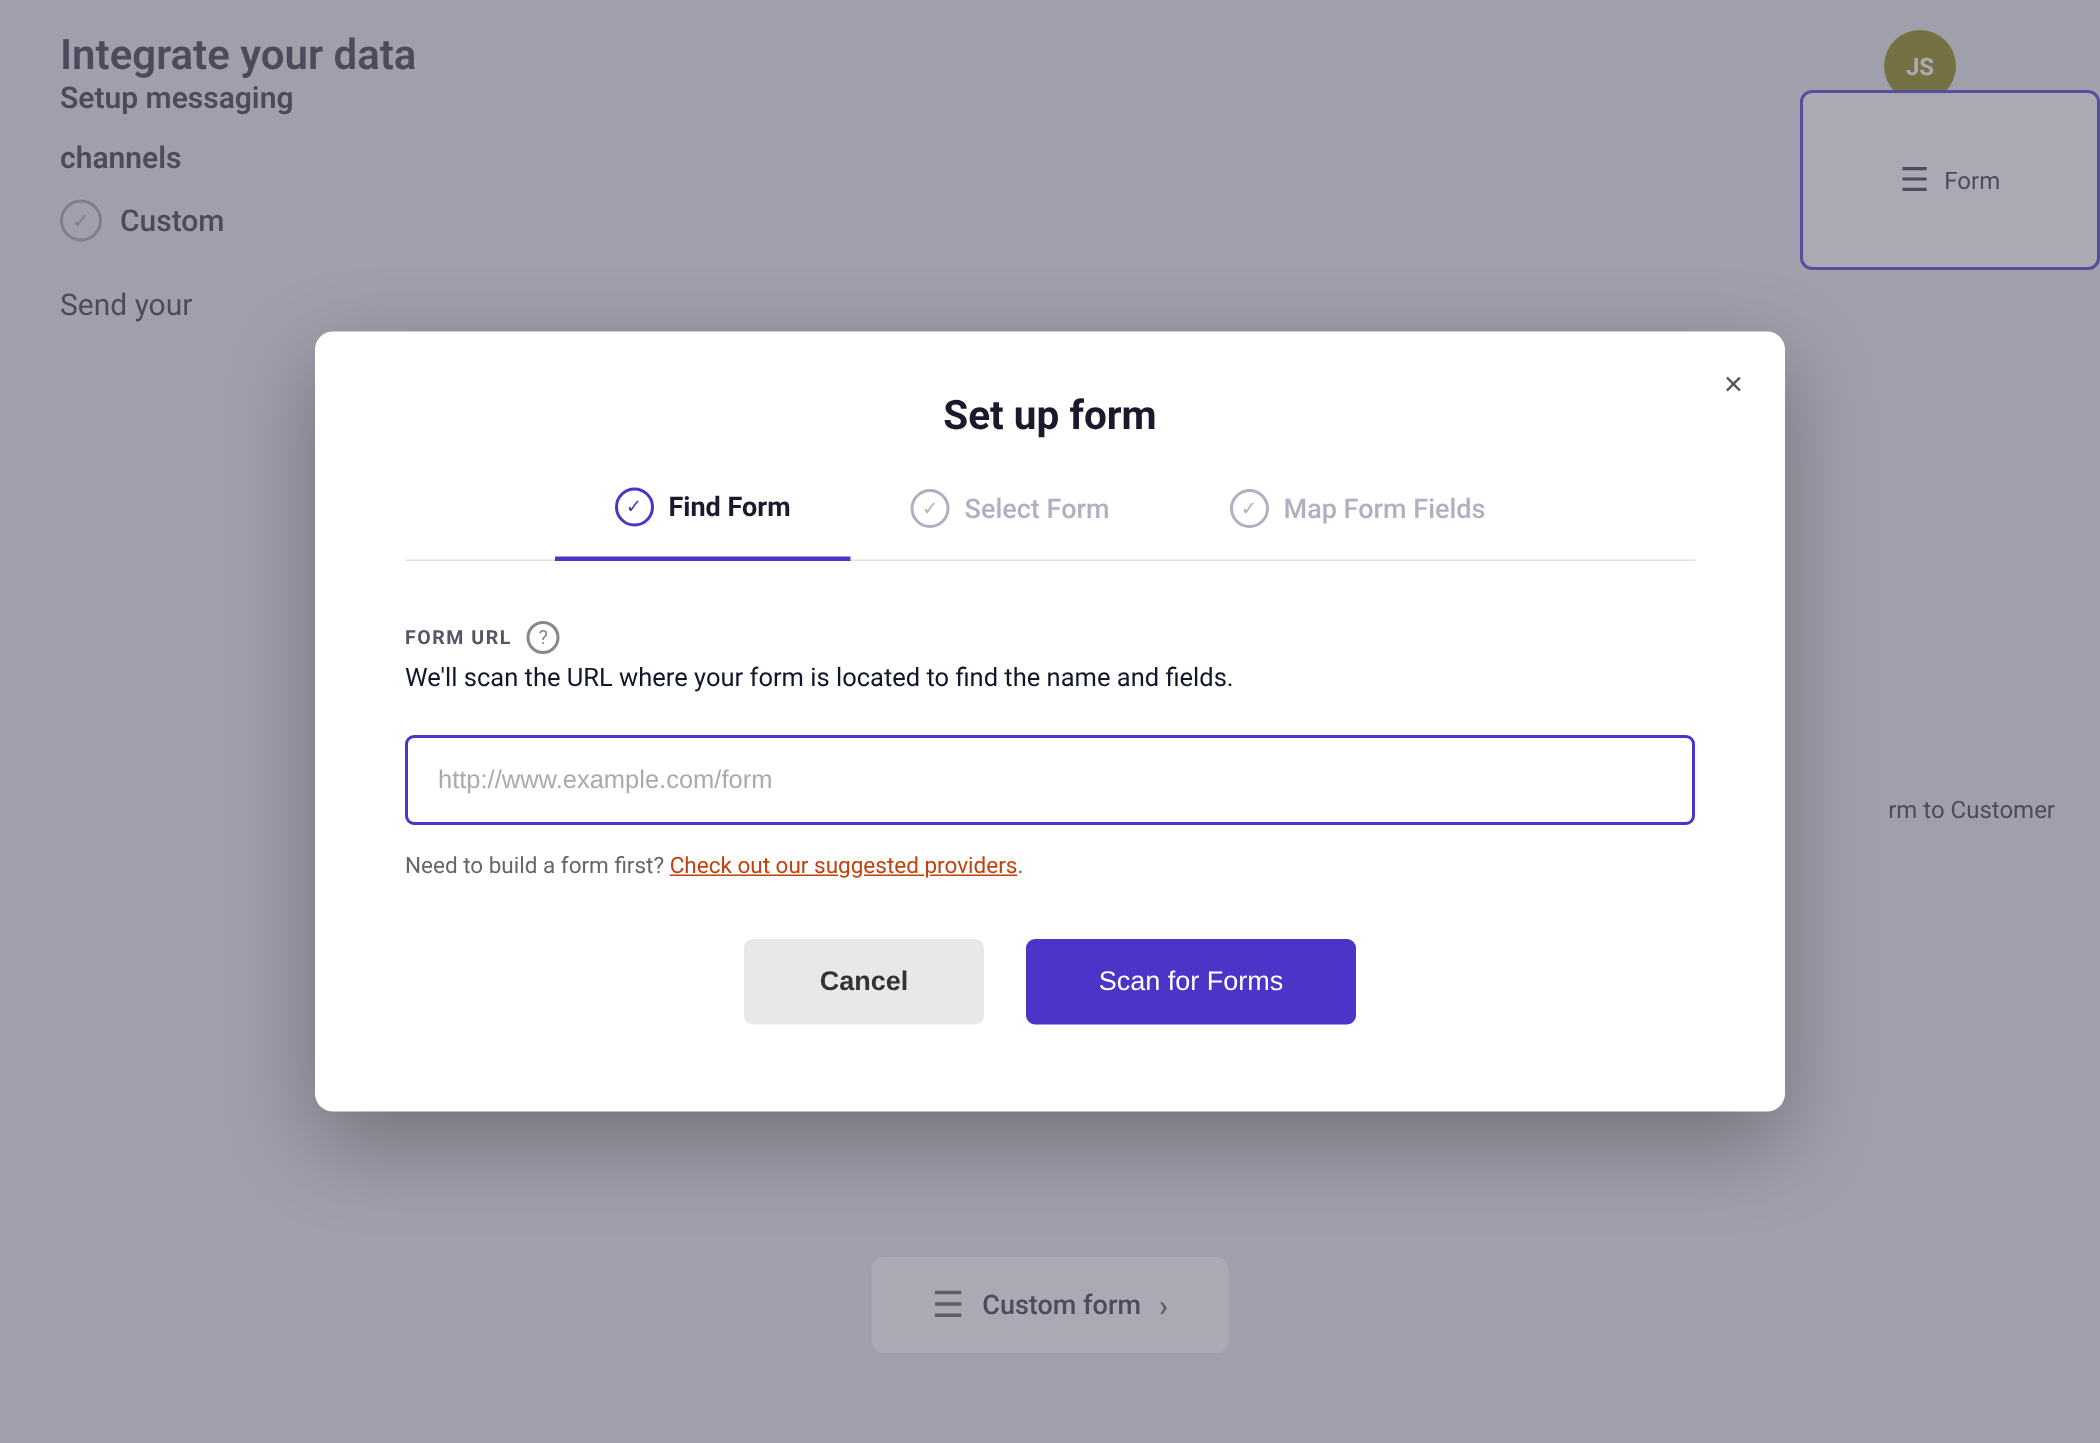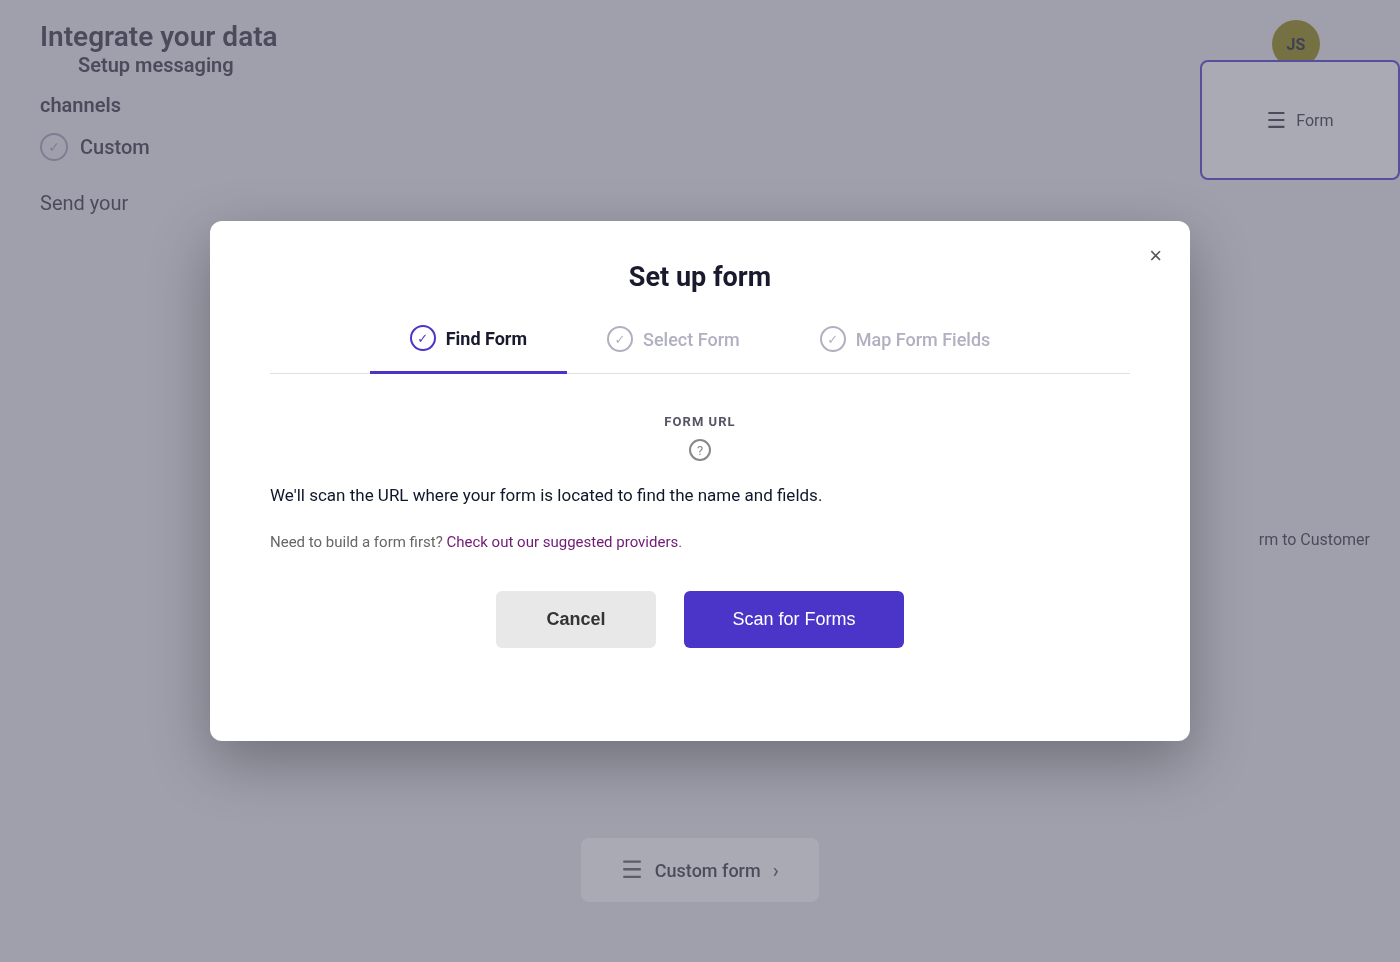--- a/index.html
+++ b/index.html
@@ -71,29 +71,29 @@
 
     .bg-form-icon {
       font-size: 24px;
       color: #555;
     }
 
     
     .bg-avatar {
       position: absolute;
       top: 20px;
-      right: 80px;
+      right: 96px;
       width: 48px;
       height: 48px;
       border-radius: 50%;
       background: #8b8000;
       display: flex;
       align-items: center;
       justify-content: center;
-      color: #0f172a;
+      color: #ffffff;
       font-size: 16px;
       font-weight: 700;
     }
 
     .bg-form-card {
       position: absolute;
       top: 60px;
       right: 0;
       width: 200px;
       height: 120px;
@@ -212,22 +212,21 @@
 
     
     .form-content {
       padding-top: 40px;
     }
 
     .field-label-row {
       display: flex;
       align-items: center;
       gap: 10px;
-      margin-bottom: 22px;
-      flex-direction: column;
+      margin-bottom: 4px;
     }
 
     .field-label {
       font-size: 13px;
       font-weight: 700;
       color: #555566;
       letter-spacing: 0.08em;
       text-transform: uppercase;
     }
 
@@ -266,21 +265,22 @@
       color: #aaa;
     }
 
     .providers-text {
       font-size: 15px;
       color: #666;
       margin-bottom: 40px;
     }
 
     .providers-link {
-      color: #701a75;
+      color: #c2410c;
+      text-decoration: underline;
       cursor: pointer;
     }
 
     
     .button-row {
       display: flex;
       justify-content: center;
       gap: 28px;
     }
 
@@ -312,21 +312,21 @@
       font-size: 20px;
       color: #555;
     }
   </style>
 </head>
 <body>
 
 <div class="bg-page">
   <div class="bg-title">Integrate your data</div>
 
-  <div style="display:flex; align-items:center; gap:8px; margin-bottom:16px;margin-left:38px;">
+  <div style="display:flex; align-items:center; gap:8px; margin-bottom:16px;">
     <span style="font-size:20px;font-weight:600;color:#2d2d3a;">Setup messaging</span>
   </div>
   <div style="font-size:20px;font-weight:600;color:#2d2d3a;margin-bottom:16px;">channels</div>
 
   <div class="bg-email-row">
     <div class="bg-check-circle">✓</div>
     <span style="font-size:20px;font-weight:500;color:#2d2d3a;">Custom</span>
   </div>
 
   <div style="font-size:20px;color:#2d2d3a;">Send your</div>
@@ -376,20 +376,21 @@
 
     <div class="form-content">
 
       <div class="field-label-row">
         <span class="field-label">FORM URL</span>
         <div class="help-icon">?</div>
       </div>
 
       <div class="field-description">We'll scan the URL where your form is located to find the name and fields.</div>
 
+      <input class="url-input" type="text" placeholder="http://www.example.com/form" style="">
 
       <div class="providers-text">
         <span>Need to build a form first?</span>
         <span> </span>
         <a class="providers-link">Check out our suggested providers</a><span>.</span>
       </div>
 
       <div class="button-row">
         <button class="btn-cancel">Cancel</button>
         <button class="btn-scan">Scan for Forms</button>

